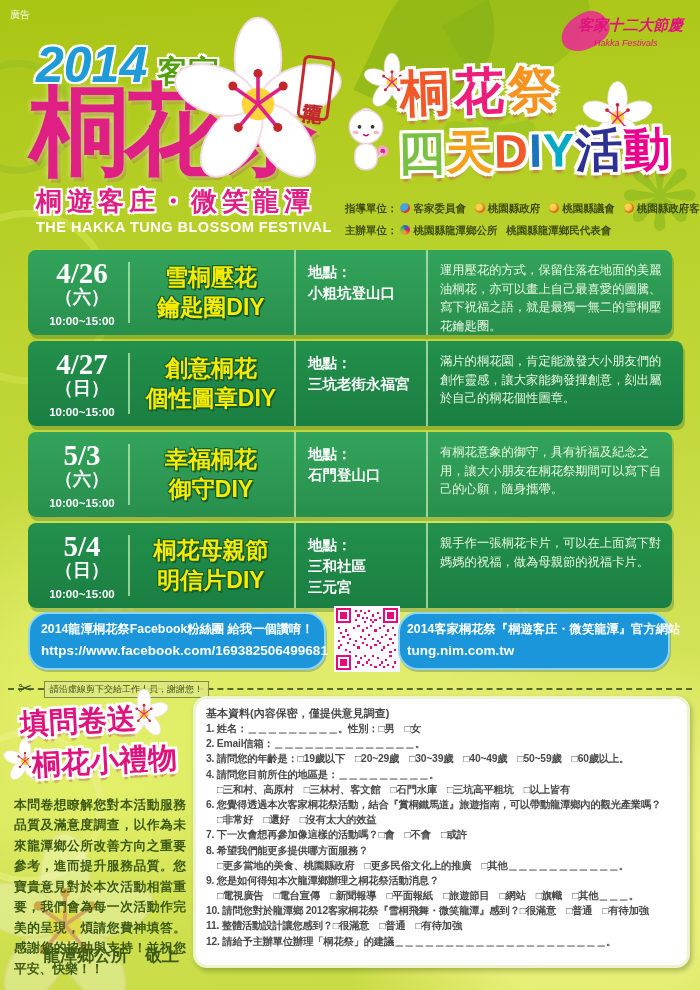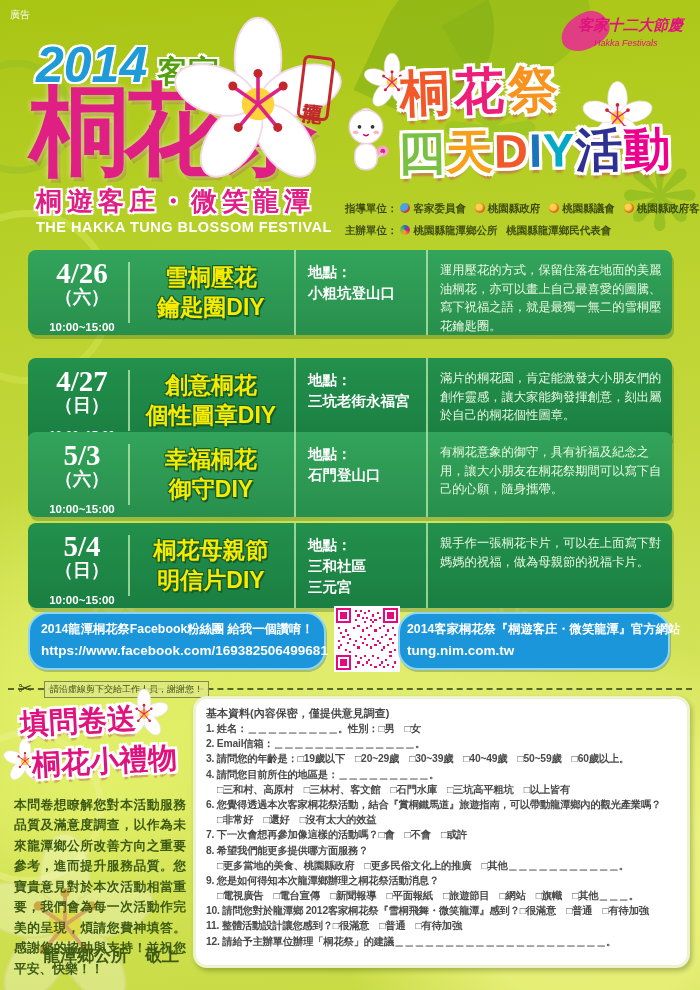--- a/index.html
+++ b/index.html
@@ -57,21 +57,21 @@
   .d-org{background:radial-gradient(circle at 40% 40%,#ffd24a 0 35%,#e2641e 60%);}
   .d-multi{background:conic-gradient(#1b75bc,#e0127d,#f9a01b,#7ac143,#1b75bc);}
   
   .event{position:absolute;left:28px;width:644px;height:85px;border-radius:8px;z-index:4;
     box-shadow:2px 4px 0 rgba(10,70,30,.25);}
   .ev-a{background:linear-gradient(#33a45b,#288f4d);}
   .ev-b{background:linear-gradient(#23904c,#1a7f42);}
   .ev-date{position:absolute;top:8px;left:8px;width:92px;text-align:center;color:#fff;}
   .ev-day{font-size:29px;font-weight:bold;line-height:1.05;font-family:"Liberation Serif","DejaVu Serif",serif;}
   .ev-wd{font-size:18px;font-weight:bold;line-height:1.1;}
-  .ev-time{font-size:11.5px;font-weight:bold;margin-top:13px;}
+  .ev-time{font-size:11.5px;font-weight:bold;margin-top:7px;}
   .ev-title{position:absolute;top:0;left:104px;width:158px;height:73px;padding-top:12px;
     display:flex;align-items:center;justify-content:center;text-align:center;padding-top:0;height:85px;
     font-size:23px;font-weight:bold;color:#f7eb00;line-height:1.3;white-space:pre-line;
     text-shadow:1.5px 1.5px 0 #155c2b,-1px -1px 0 #155c2b,1px -1px 0 #155c2b,-1px 1px 0 #155c2b;}
   .ev-loc{position:absolute;top:0;left:266px;width:118px;height:61px;padding:12px 0 12px 12px;
     border-left:2px solid rgba(190,235,175,.75);color:#fff;font-weight:bold;font-size:14.5px;line-height:1.45;white-space:pre-line;}
   .ev-desc{position:absolute;top:0;left:398px;width:228px;height:61px;padding:11px 0 13px 12px;
     border-left:2px solid rgba(190,235,175,.75);color:#eaf8e2;font-size:12.3px;line-height:1.52;font-weight:500;}
   .ev-div1{position:absolute;top:12px;left:100px;height:61px;border-left:2px solid rgba(190,235,175,.75);}
   
@@ -214,21 +214,21 @@
       <div class="ev-wd">（六）</div>
       <div class="ev-time">10:00~15:00</div>
     </div>
     <div class="ev-div1"></div>
     <div class="ev-title">雪桐壓花
 鑰匙圈DIY</div>
     <div class="ev-loc">地點：
 小粗坑登山口</div>
     <div class="ev-desc">運用壓花的方式，保留住落在地面的美麗油桐花，亦可以畫上自己最喜愛的圖騰、寫下祝福之語，就是最獨一無二的雪桐壓花鑰匙圈。</div>
   </div>
-  <div class="event ev-b" style="top:358px;">
+  <div class="event ev-b" style="top:341px;padding-left:11px;">
     <div class="ev-date">
       <div class="ev-day">4/27</div>
       <div class="ev-wd">（日）</div>
       <div class="ev-time">10:00~15:00</div>
     </div>
     <div class="ev-div1"></div>
     <div class="ev-title">創意桐花
 個性圖章DIY</div>
     <div class="ev-loc">地點：
 三坑老街永福宮</div>

